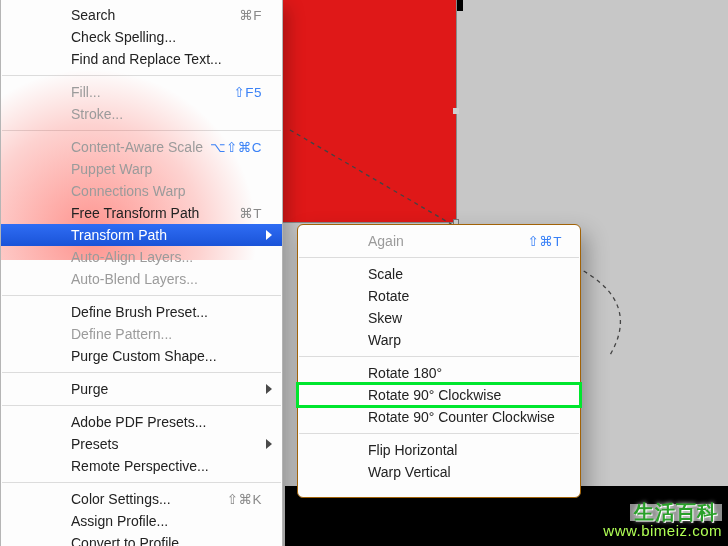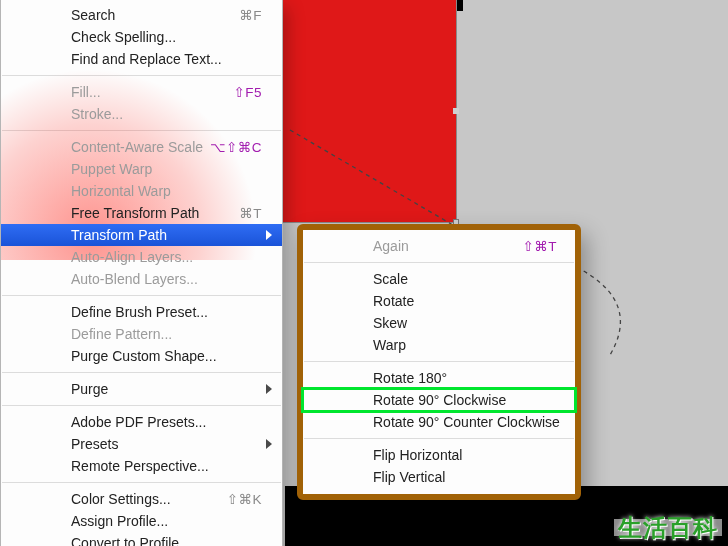--- a/index.html
+++ b/index.html
@@ -55,21 +55,21 @@
   .menu-item {
     display: flex; align-items: center;
     padding: 1.5px 20px 1.5px 22px;
     line-height: 19px;
     white-space: nowrap;
     position: relative;
   }
   .menu-item .label { flex: 1 1 auto; margin-left: 48px; }
   .menu-item .shortcut { color: #8a8a8a; font-size: 13.5px; letter-spacing: 0.5px; }
   .menu-item.disabled { color: #9b9b9b; }
-  .menu-item.disabled .shortcut { color: #a21caf; }
+  .menu-item.disabled .shortcut { color: #3b82f6; }
   .menu-item.selected {
     background: #1a5be0;
     background: linear-gradient(#2f6df4,#1a53d8);
     color: #fff;
   }
   .menu-item.selected .shortcut,
   .menu-item.selected .arrow { color: #fff; }
   .menu-sep {
     height: 1px; margin: 5px 1px;
     background: #dcdcdc;
@@ -78,41 +78,41 @@
     position:absolute; right:10px; top:50%; transform:translateY(-50%);
     width:0;height:0;border-top:5px solid transparent;border-bottom:5px solid transparent;
     border-left:6px solid #4a4a4a;
   }
   .menu-item.selected .arrow { border-left-color:#fff; }
 
   
   .submenu {
     position: absolute; left: 297px; top: 224px; width: 284px;
     background: #fdfdfd;
-    border: 6px solid #a16207;
+    border: 1px solid #a16207;
     border-radius: 6px;
     box-shadow: 6px 10px 22px rgba(0,0,0,.3);
-    padding: 5px 0 6px;
+    padding: 5px 0 14px;
   }
   .submenu .menu-item { padding: 1.5px 18px 1.5px 22px; }
   .highlight {
     outline: 3px solid #00e62e;
     outline-offset: -1px;
   }
 
   
   .watermark {
     position:absolute; right:6px; bottom:6px;
     text-align:right; font-size:12px; line-height:15px;
     pointer-events:none;
     font-family: "Arial", sans-serif;
   }
   .watermark .cn {
     display:inline-block; padding:1px 4px;
-    color:#2aa02a; font-weight:700; font-size:24px;
+    color:#2aa02a; font-weight:700; font-size:20px;
     background: rgba(255,255,255,.55);
     letter-spacing:1px;
     text-shadow: 0 0 4px #fff, 1px 1px 0 #fff;
   }
   .watermark .url { color:#b0ff55; font-size:15px; letter-spacing:.5px;
     text-shadow: 0 0 2px #000; }
 </style>
 </head>
 <body>
 
@@ -150,21 +150,21 @@
     </div>
     <div class="menu-sep"></div>
     <div class="menu-item disabled">
       <span class="label">Content-Aware Scale</span>
       <span class="shortcut">⌥⇧⌘C</span>
     </div>
     <div class="menu-item disabled">
       <span class="label">Puppet Warp</span>
     </div>
     <div class="menu-item disabled">
-      <span class="label">Horizontal Warp</span>
+      <span class="label">Connections Warp</span>
     </div>
     <div class="menu-item">
       <span class="label">Free Transform Path</span>
       <span class="shortcut">⌘T</span>
     </div>
     <div class="menu-item selected">
       <span class="label">Transform Path</span>
       <span class="arrow"></span>
     </div>
     <div class="menu-item disabled">
@@ -238,19 +238,20 @@
       <span class="label">Rotate 90° Clockwise</span>
     </div>
     <div class="menu-item">
       <span class="label">Rotate 90° Counter Clockwise</span>
     </div>
     <div class="menu-sep"></div>
     <div class="menu-item">
       <span class="label">Flip Horizontal</span>
     </div>
     <div class="menu-item">
-      <span class="label">Flip Vertical</span>
+      <span class="label">Warp Vertical</span>
     </div>
   </div>
 
 <div class="watermark">
   <div class="cn">生活百科</div><br>
+  <span class="url">www.bimeiz.com</span>
 </div>
 
 </body></html>

